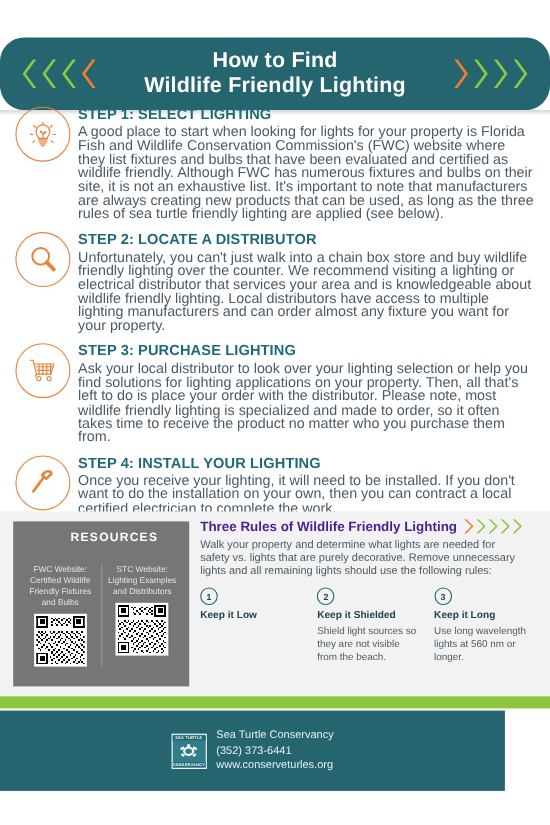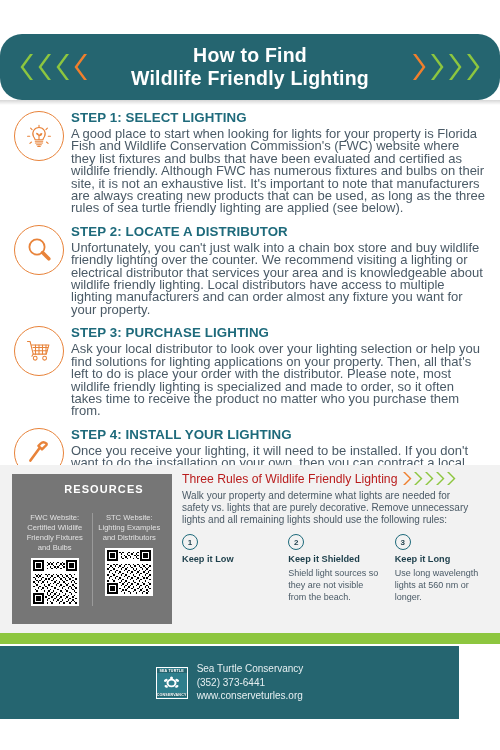--- a/index.html
+++ b/index.html
@@ -23,21 +23,21 @@
     color:#ffffff;text-align:center;font-weight:bold;font-size:19.5px;
     line-height:23px;letter-spacing:0.2px;
   }
   .chev-group{position:absolute;top:0;height:66px;display:flex;align-items:center;gap:1px;}
   .chev-left{left:16px;}
   .chev-right{right:16px;}
   .chev{width:17px;height:30px;}
   .chev svg{display:block;}
 
   
-  .steps{position:absolute;left:0;top:108px;width:500px;}
+  .steps{position:absolute;left:0;top:94px;width:500px;}
   .step{position:relative;display:flex;padding:0 14px 0 14px;margin-bottom:7px;}
   .step-icon{
     flex:0 0 auto;width:50px;height:50px;border-radius:50%;
     border:1.6px solid #E8833A;box-sizing:border-box;
     display:flex;align-items:center;justify-content:center;margin-right:7px;margin-top:3px;
   }
   .step-body{flex:1 1 auto;padding-top:2px;}
   .step-title{
     color:#1E6A7B;font-weight:bold;font-size:13.3px;letter-spacing:0.1px;
     margin:0 0 3px 0;text-transform:uppercase;
@@ -64,21 +64,21 @@
     color:#E2E2E2;font-size:7.6px;line-height:10px;margin:0 0 5px 0;padding:0 4px;
   }
   .qr-box{
     width:48px;height:48px;background:#ffffff;margin:0 auto;padding:2px;box-sizing:border-box;
   }
   .qr-box svg{display:block;width:100%;height:100%;}
 
   .rules{position:absolute;left:182px;top:6px;width:306px;}
   .rules-head{display:flex;align-items:center;gap:6px;}
   .rules-title{
-    color:#b91c1c;font-weight:normal;font-size:12.2px;margin:0;white-space:nowrap;
+    color:#4c1d95;font-weight:bold;font-size:12.2px;margin:0;white-space:nowrap;
   }
   .rules-chevs{display:flex;align-items:center;gap:0px;}
   .rules-chevs .chev{width:11px;height:15px;}
   .rules-intro{
     color:#4A5A66;font-size:10px;line-height:11.8px;margin:4px 0 0 0;width:292px;
   }
   .rule-cols{display:flex;margin-top:9px;gap:13px;}
   .rule-col{flex:1 1 33%;}
   .rule-num{
     width:16px;height:16px;border-radius:50%;border:1.5px solid #1E6A7B;

